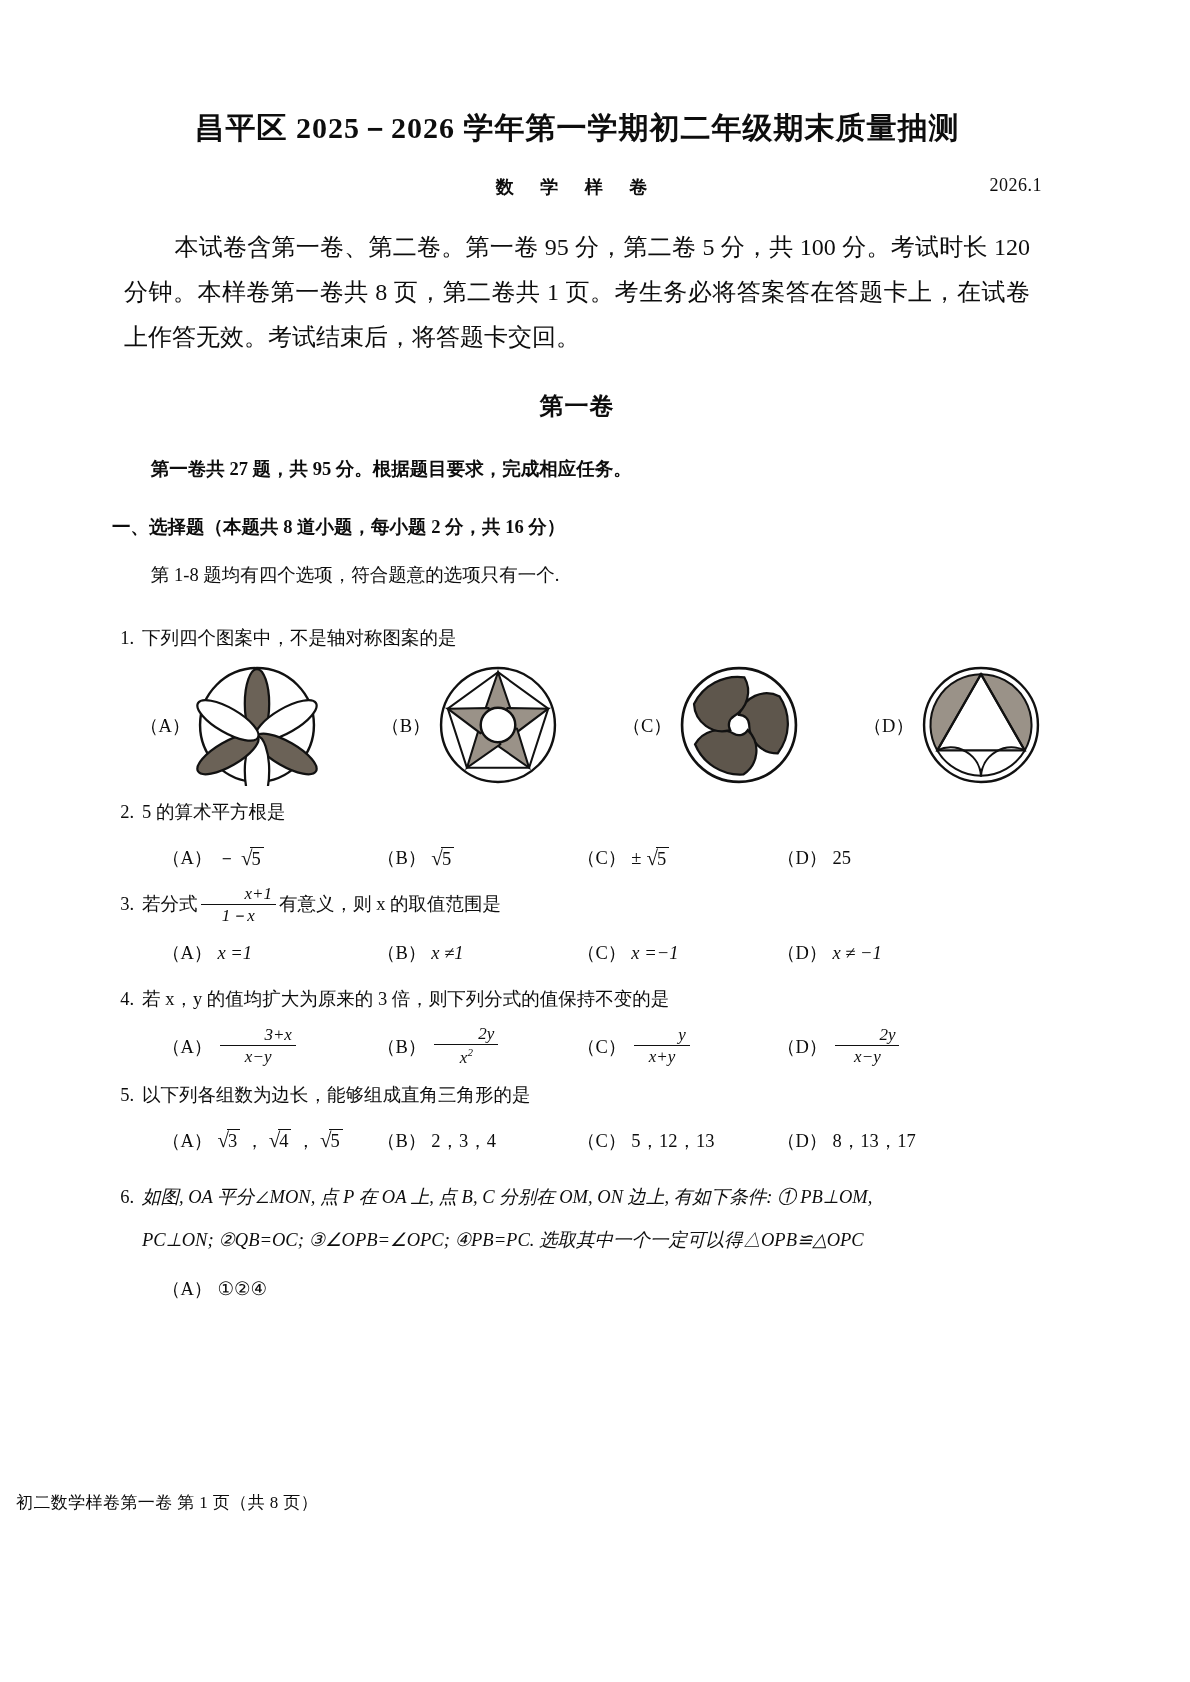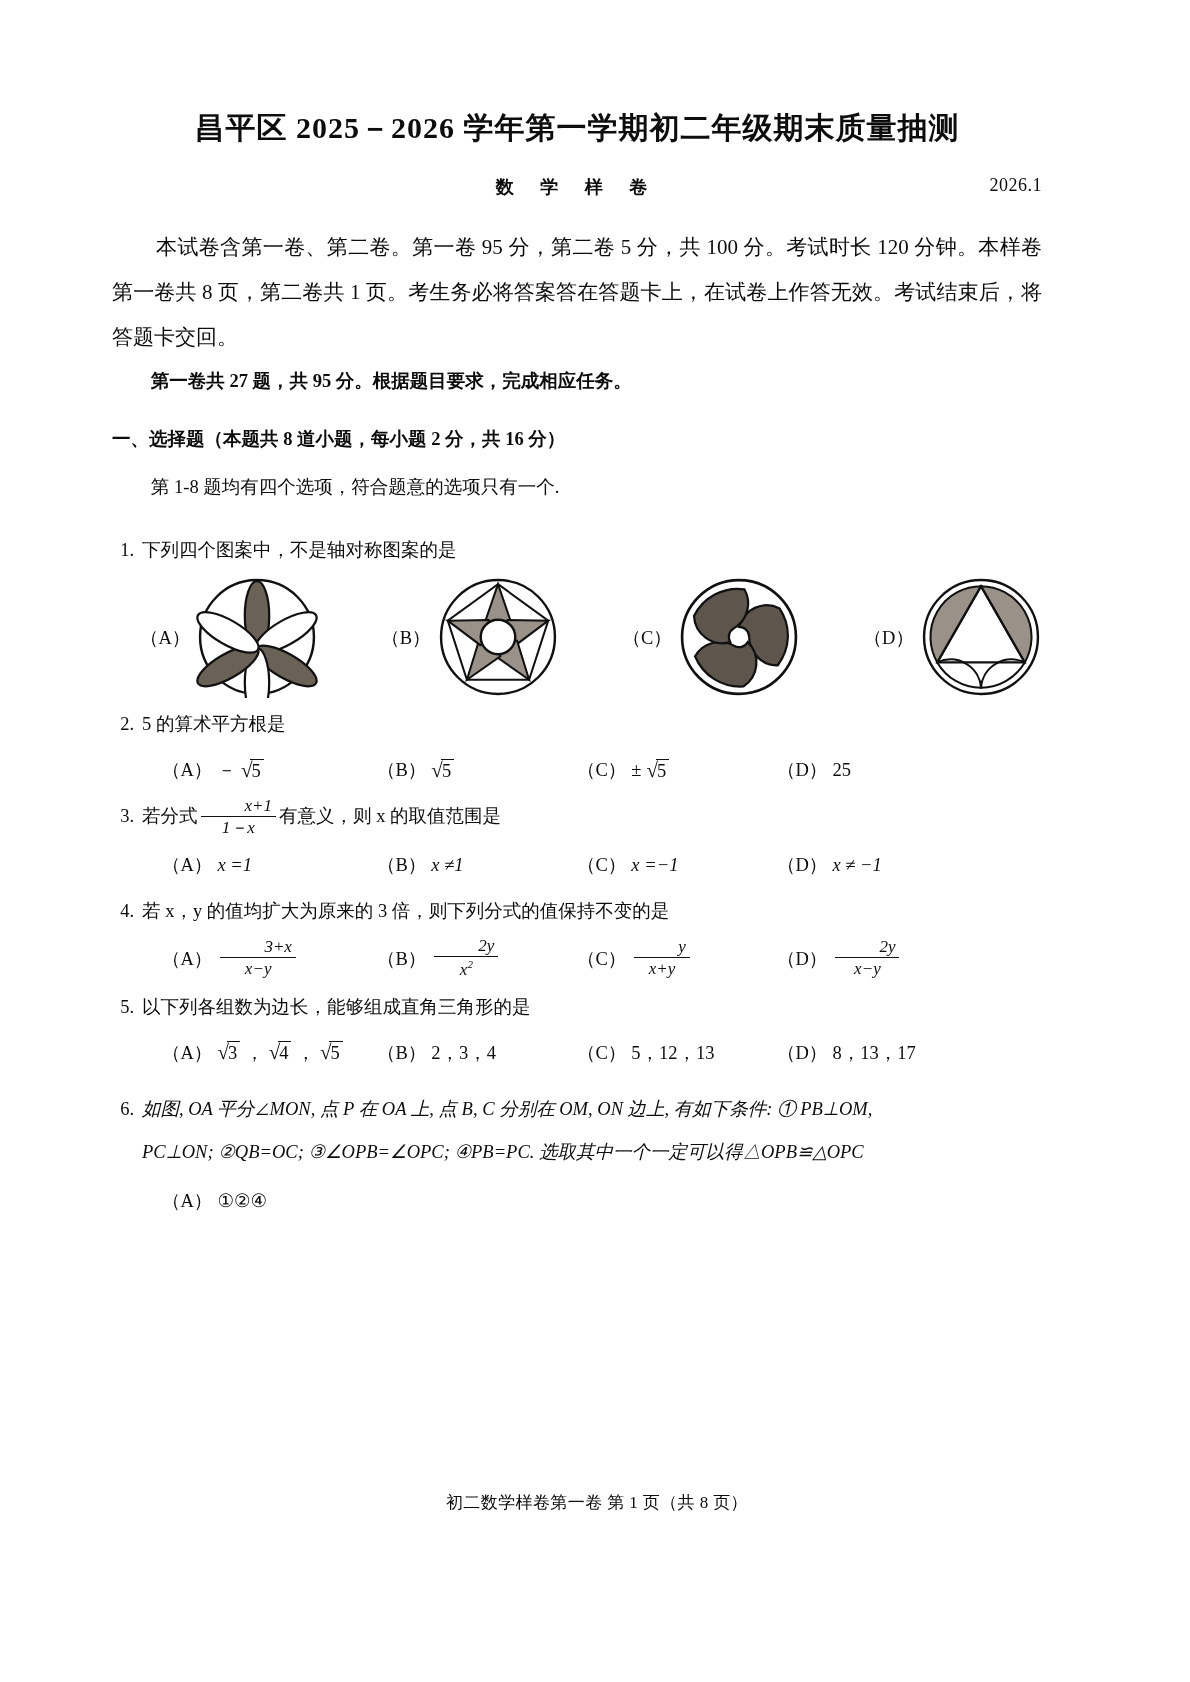--- a/index.html
+++ b/index.html
@@ -55,24 +55,24 @@
   .exam-date {
     position: absolute;
     right: 0;
     font-size: 18px;
     font-weight: normal;
     letter-spacing: 0.5px;
   }
 
   
   .para {
-    font-size: 21px;
+    font-size: 24px;
     line-height: 45px;
     text-align: justify;
-    margin: 0;
+    margin: 12px;
   }
   .para.indent { text-indent: 2.1em; }
 
   .section-title {
     text-align: center;
     font-size: 24px;
     font-weight: bold;
     margin: 30px 0 26px 0;
     letter-spacing: 1px;
   }
@@ -159,24 +159,24 @@
     gap: 6px;
   }
   .fig-cell.c1 { width: 243px; }
   .fig-cell.c2 { width: 243px; }
   .fig-cell.c3 { width: 243px; }
   .fig-label { font-size: 18.5px; }
 
   
   .footer {
     position: absolute;
-    left: 4px;
+    left: 16px;
     right: 0;
     bottom: 72px;
-    text-align: center;
+    text-align: left;
     font-size: 17px;
     letter-spacing: 0.4px;
   }
 
   .spacer-sm { height: 10px; }
 </style>
 </head>
 <body>
 
 <div class="page">
@@ -184,20 +184,21 @@
 
     <div class="doc-title">昌平区 2025－2026 学年第一学期初二年级期末质量抽测</div>
 
     <div class="subtitle-row">
       <div class="subtitle">数 学 样 卷</div>
       <div class="exam-date">2026.1</div>
     </div>
 
     <p class="para indent">本试卷含第一卷、第二卷。第一卷 95 分，第二卷 5 分，共 100 分。考试时长 120 分钟。本样卷第一卷共 8 页，第二卷共 1 页。考生务必将答案答在答题卡上，在试卷上作答无效。考试结束后，将答题卡交回。</p>
 
+    <div class="section-title">第一卷</div>
 
     <div class="bold-line">第一卷共 27 题，共 95 分。根据题目要求，完成相应任务。</div>
 
     <div class="part-heading">一、选择题（本题共 8 道小题，每小题 2 分，共 16 分）</div>
 
     <div class="note-line">第 1-8 题均有四个选项，符合题意的选项只有一个.</div>
 
     <div class="spacer-sm"></div>
 
     <div class="q-stem">

